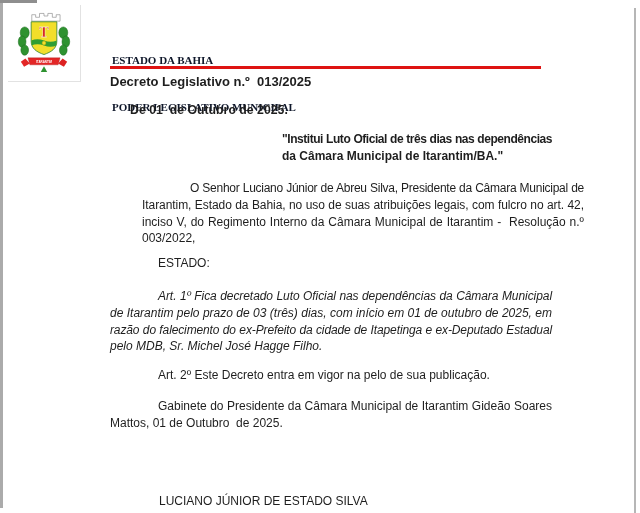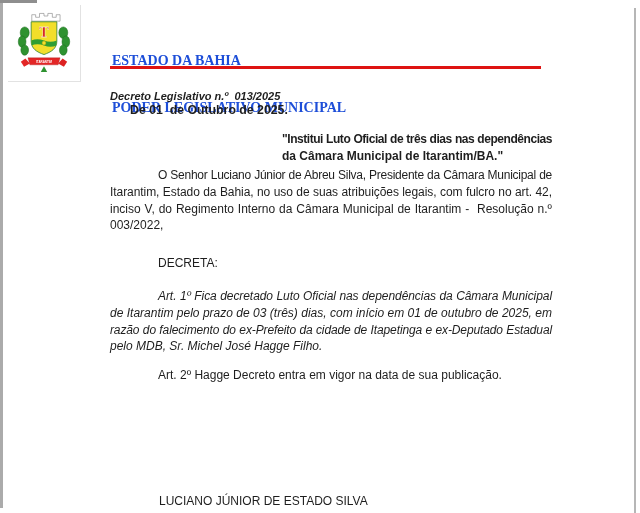--- a/index.html
+++ b/index.html
@@ -16,32 +16,32 @@
 
   
   .logo-box {
     position:absolute; left:8px; top:5px; width:72px; height:76px;
     background:#ffffff; border-right:1px solid #e2e2e2; border-bottom:1px solid #e2e2e2;
     display:flex; align-items:center; justify-content:center;
   }
   .org {
     position:absolute; left:112px; top:22px; width:432px;
     font-family:"Liberation Serif","DejaVu Serif",serif;
-    font-weight:bold; font-size:14px; line-height:15.5px; color:#1d4ed8;
+    font-weight:bold; font-size:11px; line-height:15.5px; color:#0f172a;
     white-space:pre-wrap;
   }
   .red-rule { position:absolute; left:110px; top:66px; width:431px; height:3.3px; background:#de1312; }
 
   
   .tb { position:absolute; white-space:pre-wrap; }
-  .doc-number { left:110px; top:90px;  font-size:11px; font-weight:bold;font-style:italic; }
+  .doc-number { left:110px; top:74px;  font-size:13px; font-weight:bold; }
   .doc-date   { left:124px; top:103px; font-size:12.3px; font-weight:bold;padding-left:6px; }
   .quote   { left:282px; top:131px; width:270px; font-weight:bold; font-size:12px; line-height:17px; }
   .para    { left:110px; width:442px; font-size:12px; line-height:16.8px; }
-  .p1      { top:167px; }
+  .p1      { top:180px;margin-left:32px; }
   .art1    { top:288px;font-style:italic; }
   .closing { top:398px; }
   .single  { left:158px; font-size:12px; }
   .decreta { top:256px; }
   .art2    { top:368px; }
   .signature { left:159px; top:460px; font-size:12px; line-height:16.5px; }
 
   
   .ln { text-align:justify; text-align-last:justify; }
   .ln-last { text-align-last:left; }
@@ -96,25 +96,26 @@
   </div>
   <div class="red-rule" style="background: rgb(222, 19, 18);"></div>
 
   <div class="tb doc-number">Decreto Legislativo n.º&nbsp; 013/2025</div>
   <div class="tb doc-date">De 01&nbsp; de Outubro de 2025.</div>
 
   <div class="tb quote"><div class="ln" style="letter-spacing: -0.44857px;">"Institui Luto Oficial de três dias nas dependências</div><div class="ln ln-last">da Câmara Municipal de Itarantim/BA."</div></div>
 
   <div class="tb para p1 indent"><div class="ln" style="letter-spacing: -0.261592px;">O Senhor Luciano Júnior de Abreu Silva, Presidente da Câmara Municipal de</div><div class="ln" style="letter-spacing: -0.064375px;">Itarantim, Estado da Bahia, no uso de suas atribuições legais, com fulcro no art. 42,</div><div class="ln">inciso V, do Regimento Interno da Câmara Municipal de Itarantim -&nbsp;&nbsp;Resolução n.º</div><div class="ln ln-last">003/2022,</div></div>
 
-  <div class="tb single decreta">DECRETA:</div>
+  <div class="tb single decreta">ESTADO:</div>
 
   <div class="tb para art1 indent"><div class="ln" style="letter-spacing: -0.0662413px;">Art. 1º Fica decretado Luto Oficial nas dependências da Câmara Municipal</div><div class="ln">de Itarantim pelo prazo de 03 (três) dias, com início em 01 de outubro de 2025, em</div><div class="ln" style="letter-spacing: -0.123178px;">razão do falecimento do ex-Prefeito da cidade de Itapetinga e ex-Deputado Estadual</div><div class="ln ln-last">pelo MDB, Sr. Michel José Hagge Filho.</div></div>
 
-  <div class="tb single art2">Art. 2º Hagge Decreto entra em vigor na data de sua publicação.</div>
+  <div class="tb single art2">Art. 2º Este Decreto entra em vigor na pelo de sua publicação.</div>
 
+  <div class="tb para closing indent"><div class="ln">Gabinete do Presidente da Câmara Municipal de Itarantim Gideão Soares</div><div class="ln ln-last">Mattos, 01 de Outubro&nbsp; de 2025.</div></div>
 
   <div class="tb signature">
     <div>LUCIANO JÚNIOR DE ESTADO SILVA</div>
     
   </div>
 
 </div>
 
 </body></html>

